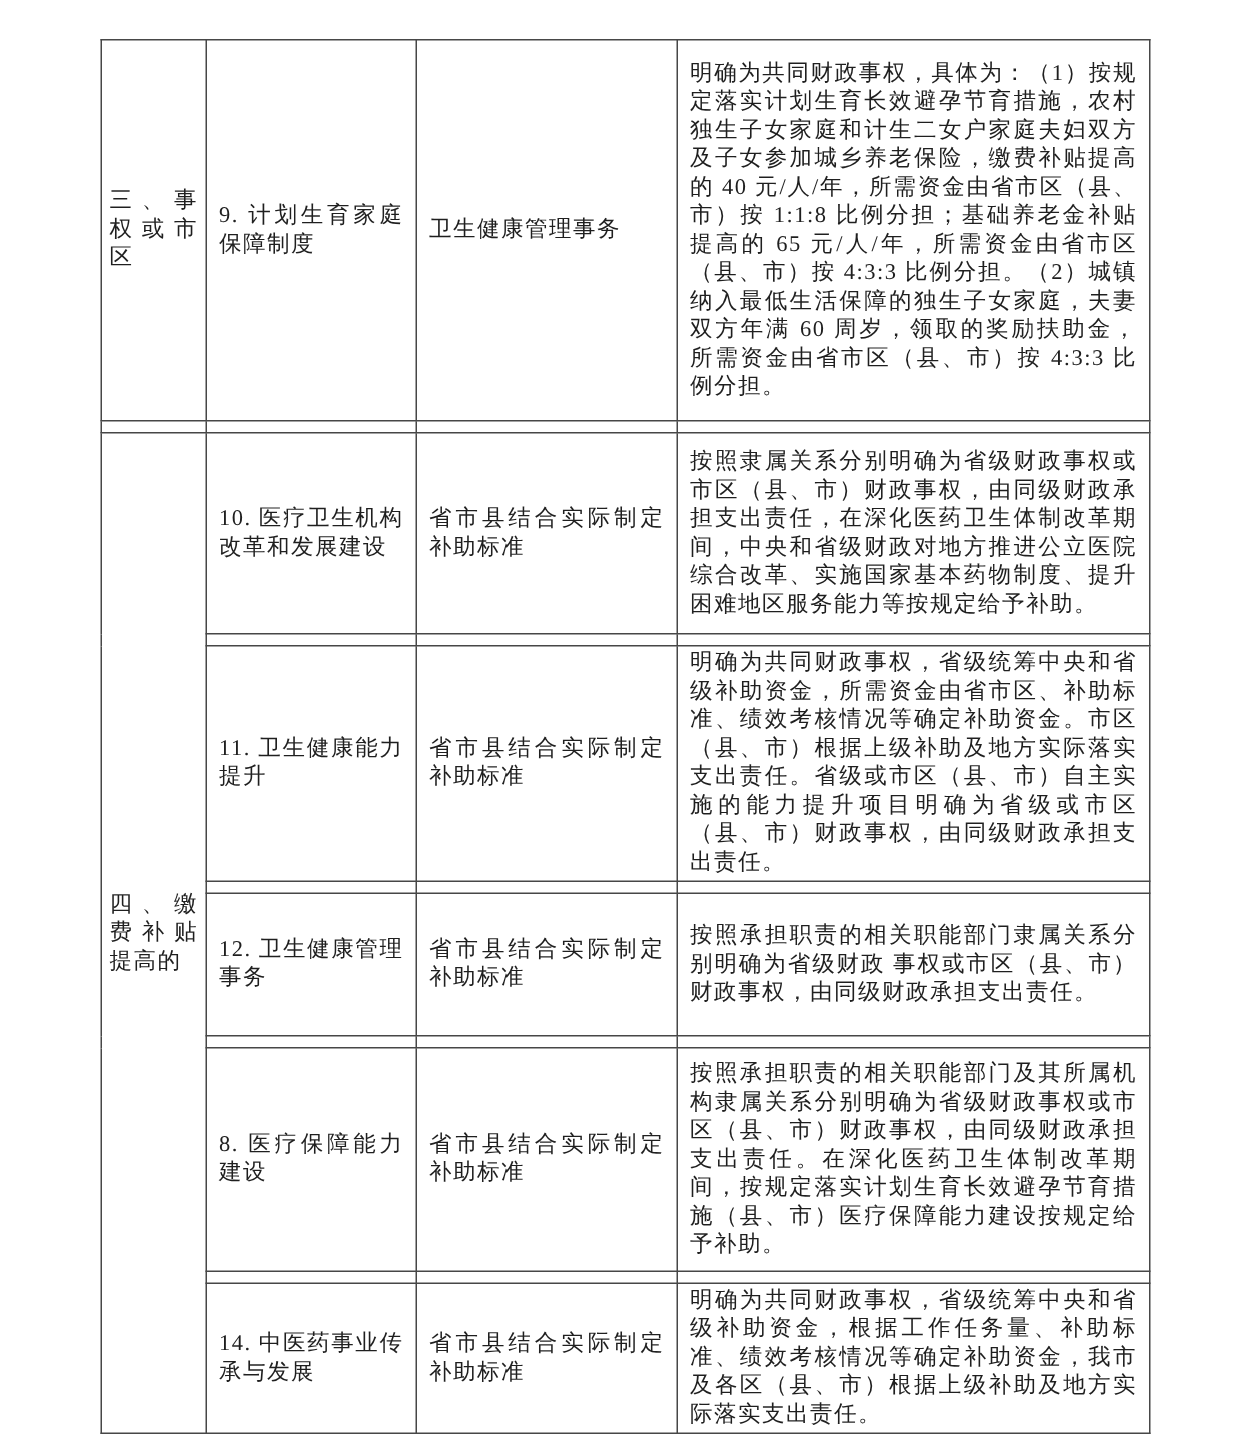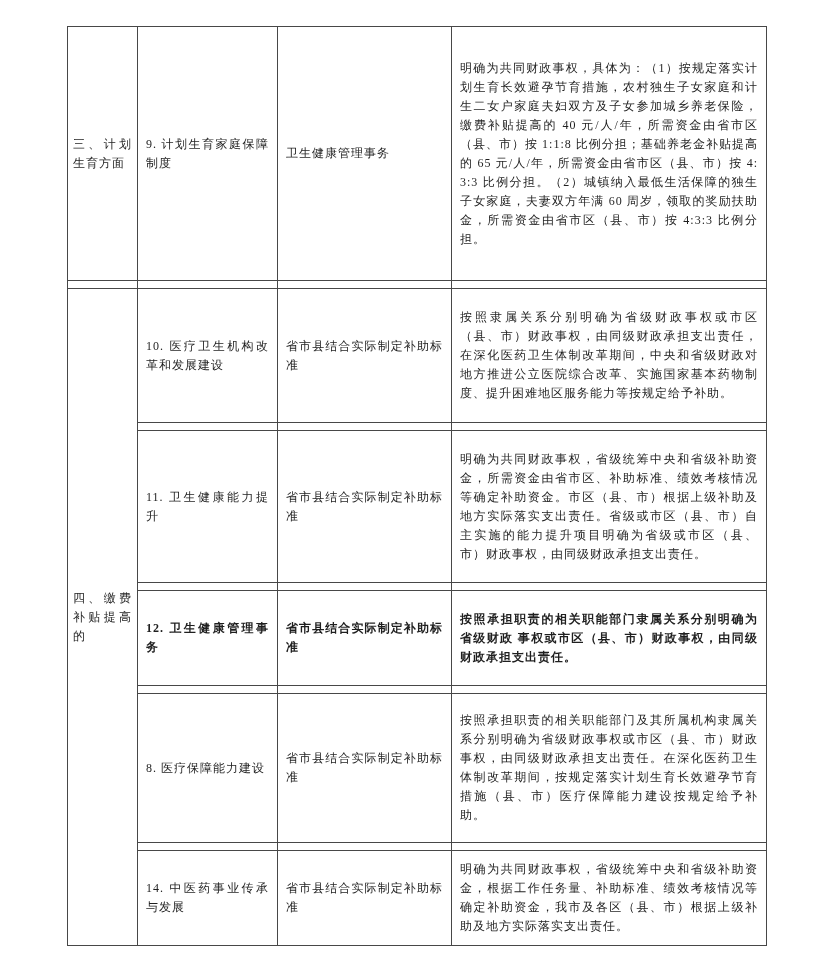--- a/index.html
+++ b/index.html
@@ -24,38 +24,38 @@
     border-collapse: collapse;
     table-layout: fixed;
   }
   col.c-group    { width: 70px; }
   col.c-item     { width: 140px; }
   col.c-standard { width: 174px; }
   col.c-desc     { width: 315px; }
   td {
     border: 1px solid #474747;
     vertical-align: middle;
-    font-size: 12px;
+    font-size: 15px;
     line-height: 19px;
     text-align: justify;
     letter-spacing: 1px;
     padding: 2px 8px;
     word-break: break-all;
     overflow: hidden;
   }
   td.group-cell {
     padding: 2px 5px;
   }
   td.desc-cell {
     padding: 2px 8px 2px 8px;
   }
   tr.row-9  { height: 254px; }
   tr.row-10 { height: 134px; }
   tr.row-11 { height: 152px; }
-  tr.row-12 { height: 95px; font-weight: bold; }
+  tr.row-12 { height: 95px; }
   tr.row-13 { height: 149px; }
   tr.row-14 { height: 95px; }
   tr.spacer-row { height: 7px; }
   tr.spacer-row td {
     padding: 0;
     line-height: 0;
     font-size: 0;
     height: 7px;
   }
 </style>
@@ -66,21 +66,21 @@
   <table class="doc-table">
     <colgroup>
       <col class="c-group">
       <col class="c-item">
       <col class="c-standard">
       <col class="c-desc">
     </colgroup>
     <tbody>
 
       <tr class="row-9">
-        <td class="group-cell">三、计划生育方面</td>
+        <td class="group-cell">三、事权或市区</td>
         <td class="item-cell">9. 计划生育家庭保障制度</td>
         <td class="standard-cell">卫生健康管理事务</td>
         <td class="desc-cell">明确为共同财政事权，具体为：（1）按规定落实计划生育长效避孕节育措施，农村独生子女家庭和计生二女户家庭夫妇双方及子女参加城乡养老保险，缴费补贴提高的 40 元/人/年，所需资金由省市区（县、市）按 1:1:8 比例分担；基础养老金补贴提高的 65 元/人/年，所需资金由省市区（县、市）按 4:3:3 比例分担。（2）城镇纳入最低生活保障的独生子女家庭，夫妻双方年满 60 周岁，领取的奖励扶助金，所需资金由省市区（县、市）按 4:3:3 比例分担。</td>
       </tr>
 
       <tr class="spacer-row">
         <td></td>
         <td></td>
         <td></td>
         <td></td>

